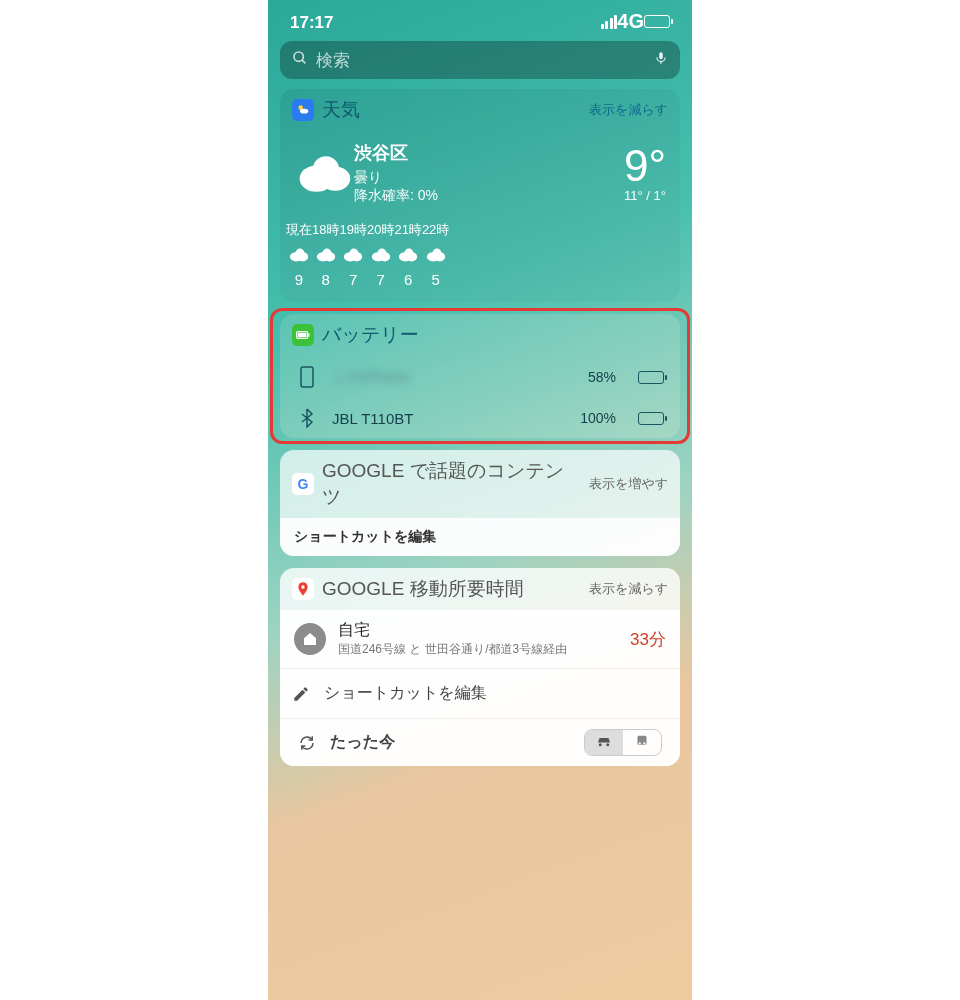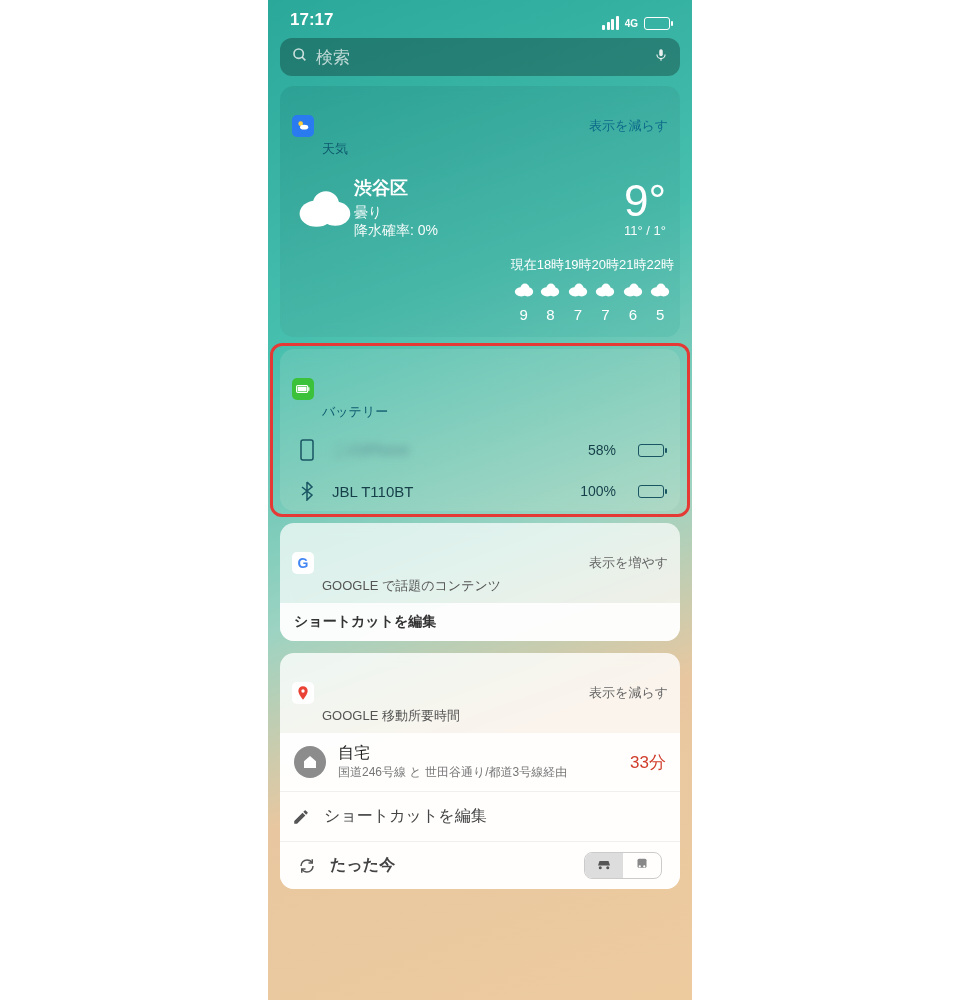--- a/index.html
+++ b/index.html
@@ -20,21 +20,21 @@
   }
   .status-bar {
     display: flex;
     justify-content: space-between;
     align-items: flex-end;
     padding: 10px 22px 2px 22px;
     color: #fff;
     font-weight: 600;
     font-size: 17px;
   }
-  .status-right { display:flex; align-items:center; gap:6px; font-size:10px;}
+  .status-right { display:flex; align-items:center; font-size:20px;}
   .sig-bars { display:flex; align-items:flex-end; gap:1.5px; }
   .sig-bars span { width:3px; background:#fff; border-radius:1px;}
   .sig-bars span:nth-child(1){height:5px}
   .sig-bars span:nth-child(2){height:8px}
   .sig-bars span:nth-child(3){height:11px}
   .sig-bars span:nth-child(4){height:14px}
   .sb-batt { width:26px; height:13px; border:1.5px solid #fff; border-radius:3px; position:relative; }
   .sb-batt::after{content:"";position:absolute;right:-4px;top:3px;width:2px;height:5px;background:#fff;border-radius:1px;}
   .sb-batt-fill{background:#fff;height:100%;width:60%;border-radius:1px;}
   .search {
@@ -55,33 +55,33 @@
     backdrop-filter: blur(6px);
   }
   .w-header{ display:flex;align-items:center;padding:8px 12px;gap:8px;}
   .w-icon{ width:22px;height:22px;border-radius:5px;display:flex;align-items:center;justify-content:center;}
   .weather-icon{ background:#2a7bf0;}
   .weather-icon svg{fill:#ffcf3d;}
   .batt-icon{ background:#3cc13b; }
   .batt-icon svg{fill:#fff;}
   .g-icon{ background:#fff; font-weight:bold; color:#4285F4; font-size:14px;}
   .map-icon{ background:#fff; position:relative;}
-  .w-title{ font-size:13px; color:#0f5a6f; flex:1;margin-top:46px;}
+  .w-title{ font-size:19px; color:#0f5a6f; flex:1;}
   .w-action{ font-size:13px; color:#0f6a8a;}
   .weather-body{ padding:10px 14px 6px; display:flex; align-items:center; gap:0; color:#fff;}
   .cloud-big{ width:60px; height:44px; position:relative; }
   .cloud-big svg{ fill:#fff; width:60px;height:44px;}
   .weather-text{ flex:1; }
   .weather-loc{ font-size:18px; font-weight:600; margin-bottom:4px;}
   .weather-cond{ font-size:14px; opacity:0.95;}
   .weather-precip{ font-size:14px; opacity:0.95;}
   .weather-temp{ text-align:right;}
   .temp-main{ font-size:44px; font-weight:300; line-height:1;}
   .temp-hilo{ font-size:13px; opacity:0.95;}
-  .hourly{ display:flex; justify-content:flex-end; padding:10px 6px 14px; color:#fff;}
+  .hourly{ display:flex; justify-content:flex-start; padding:10px 6px 14px; color:#fff;}
   .hour{ display:flex; flex-direction:column; align-items:center; gap:8px; font-size:13px;}
   .hour svg{ fill:#fff; width:22px; height:16px;}
   .hour .t{ font-weight:500; font-size:15px;}
   
   .battery-widget { position: relative; }
   .annotation{ position:absolute; border:3px solid #e53935; border-radius:12px; pointer-events:none;}
   .batt-row{ display:flex; align-items:center; padding:10px 16px; gap:14px; }
   .dev-icon{ width:22px; display:flex; justify-content:center; color:#1a5563;}
   .dev-icon svg{ fill:none; stroke:#1a5563; stroke-width:1.5;}
   .bt-icon svg{ fill:#1a5563;}

